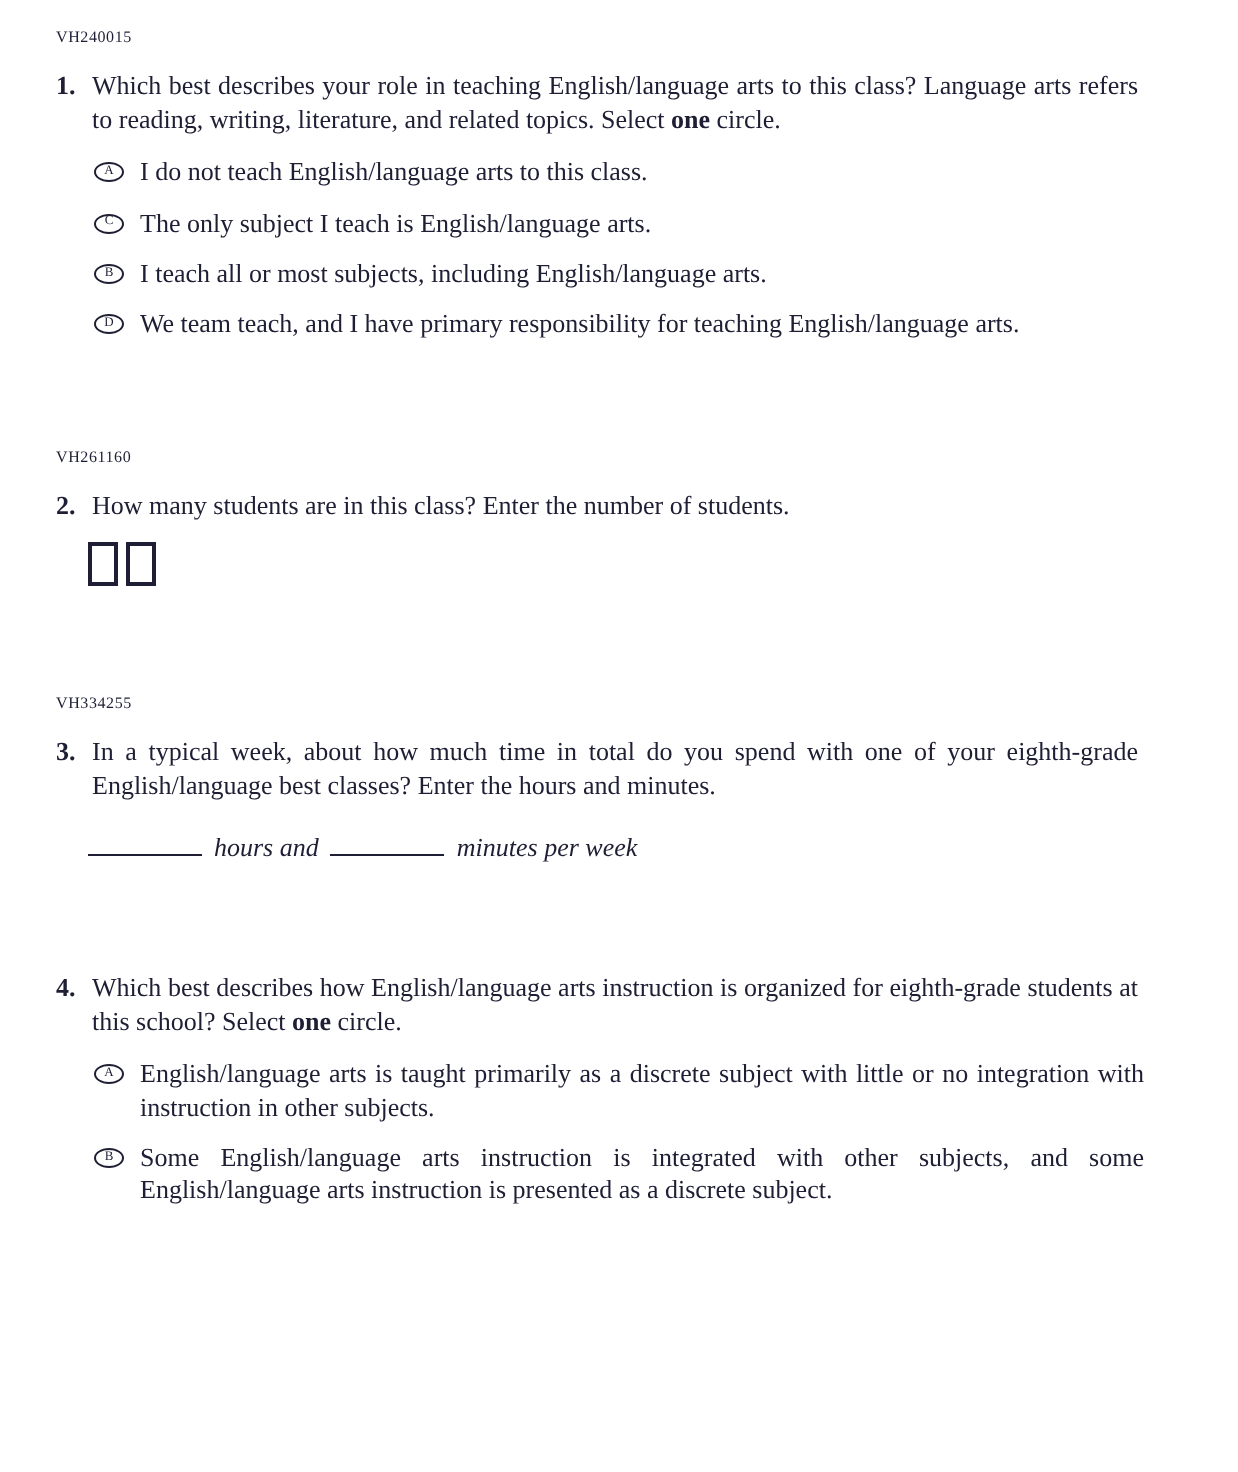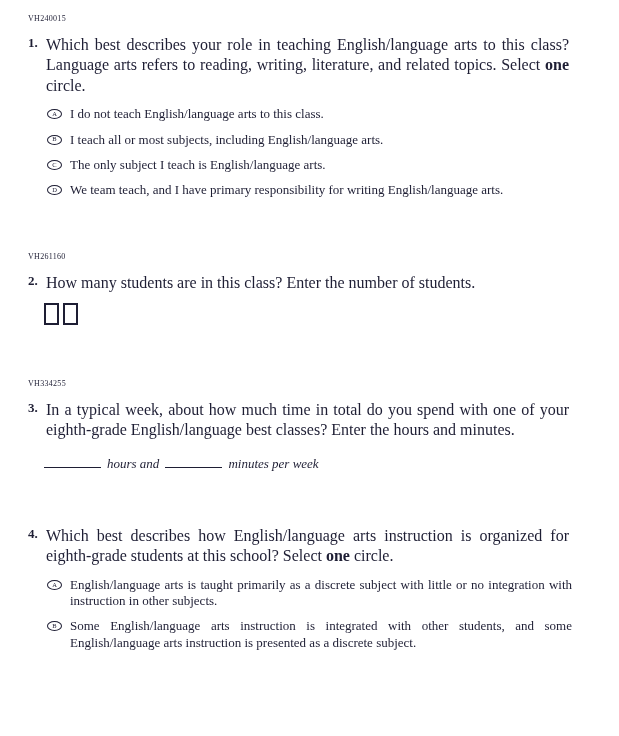--- a/index.html
+++ b/index.html
@@ -25,21 +25,21 @@
   }
 
   .q-row { display: flex; gap: 7px; }
   .q-num {
     flex: 0 0 11px;
     font-weight: bold;
     font-size: 13px;
     line-height: 1.28;
   }
   .q-text {
-    font-size: 16px;
+    font-size: 13px;
     line-height: 1.28;
     text-align: justify;
     max-width: 523px;
   }
 
   .options { margin: 10px 0 0 19px; }
   .option { display: flex; gap: 8px; margin-top: 9px; align-items: flex-start; }
   .oval {
     flex: 0 0 15px;
     width: 15px;
@@ -98,30 +98,30 @@
         <strong>one</strong>
         <span>circle.</span>
       </div>
     </div>
     <div class="options">
       <div class="option">
         <span class="oval">A</span>
         <span class="opt-text">I do not teach English/language arts to this class.</span>
       </div>
       <div class="option">
+        <span class="oval">C</span>
+        <span class="opt-text">The only subject I teach is English/language arts.</span>
+      </div>
+      <div class="option">
         <span class="oval">B</span>
         <span class="opt-text">I teach all or most subjects, including English/language arts.</span>
       </div>
       <div class="option">
-        <span class="oval">C</span>
-        <span class="opt-text">The only subject I teach is English/language arts.</span>
-      </div>
-      <div class="option">
         <span class="oval">D</span>
-        <span class="opt-text">We team teach, and I have primary responsibility for writing English/language arts.</span>
+        <span class="opt-text">We team teach, and I have primary responsibility for teaching English/language arts.</span>
       </div>
     </div>
   </section>
 
   <section class="q-section">
     <div class="code">VH261160</div>
     <div class="q-row">
       <span class="q-num">2.</span>
       <div class="q-text">
         <span>How many students are in this class? Enter the number of students.</span>
@@ -155,18 +155,18 @@
         <span>circle.</span>
       </div>
     </div>
     <div class="options">
       <div class="option">
         <span class="oval">A</span>
         <span class="opt-text">English/language arts is taught primarily as a discrete subject with little or no integration with instruction in other subjects.</span>
       </div>
       <div class="option">
         <span class="oval">B</span>
-        <span class="opt-text">Some English/language arts instruction is integrated with other students, and some English/language arts instruction is presented as a discrete subject.</span>
+        <span class="opt-text">Some English/language arts instruction is integrated with other subjects, and some English/language arts instruction is presented as a discrete subject.</span>
       </div>
     </div>
   </section>
 
 </div>
 
 </body></html>

